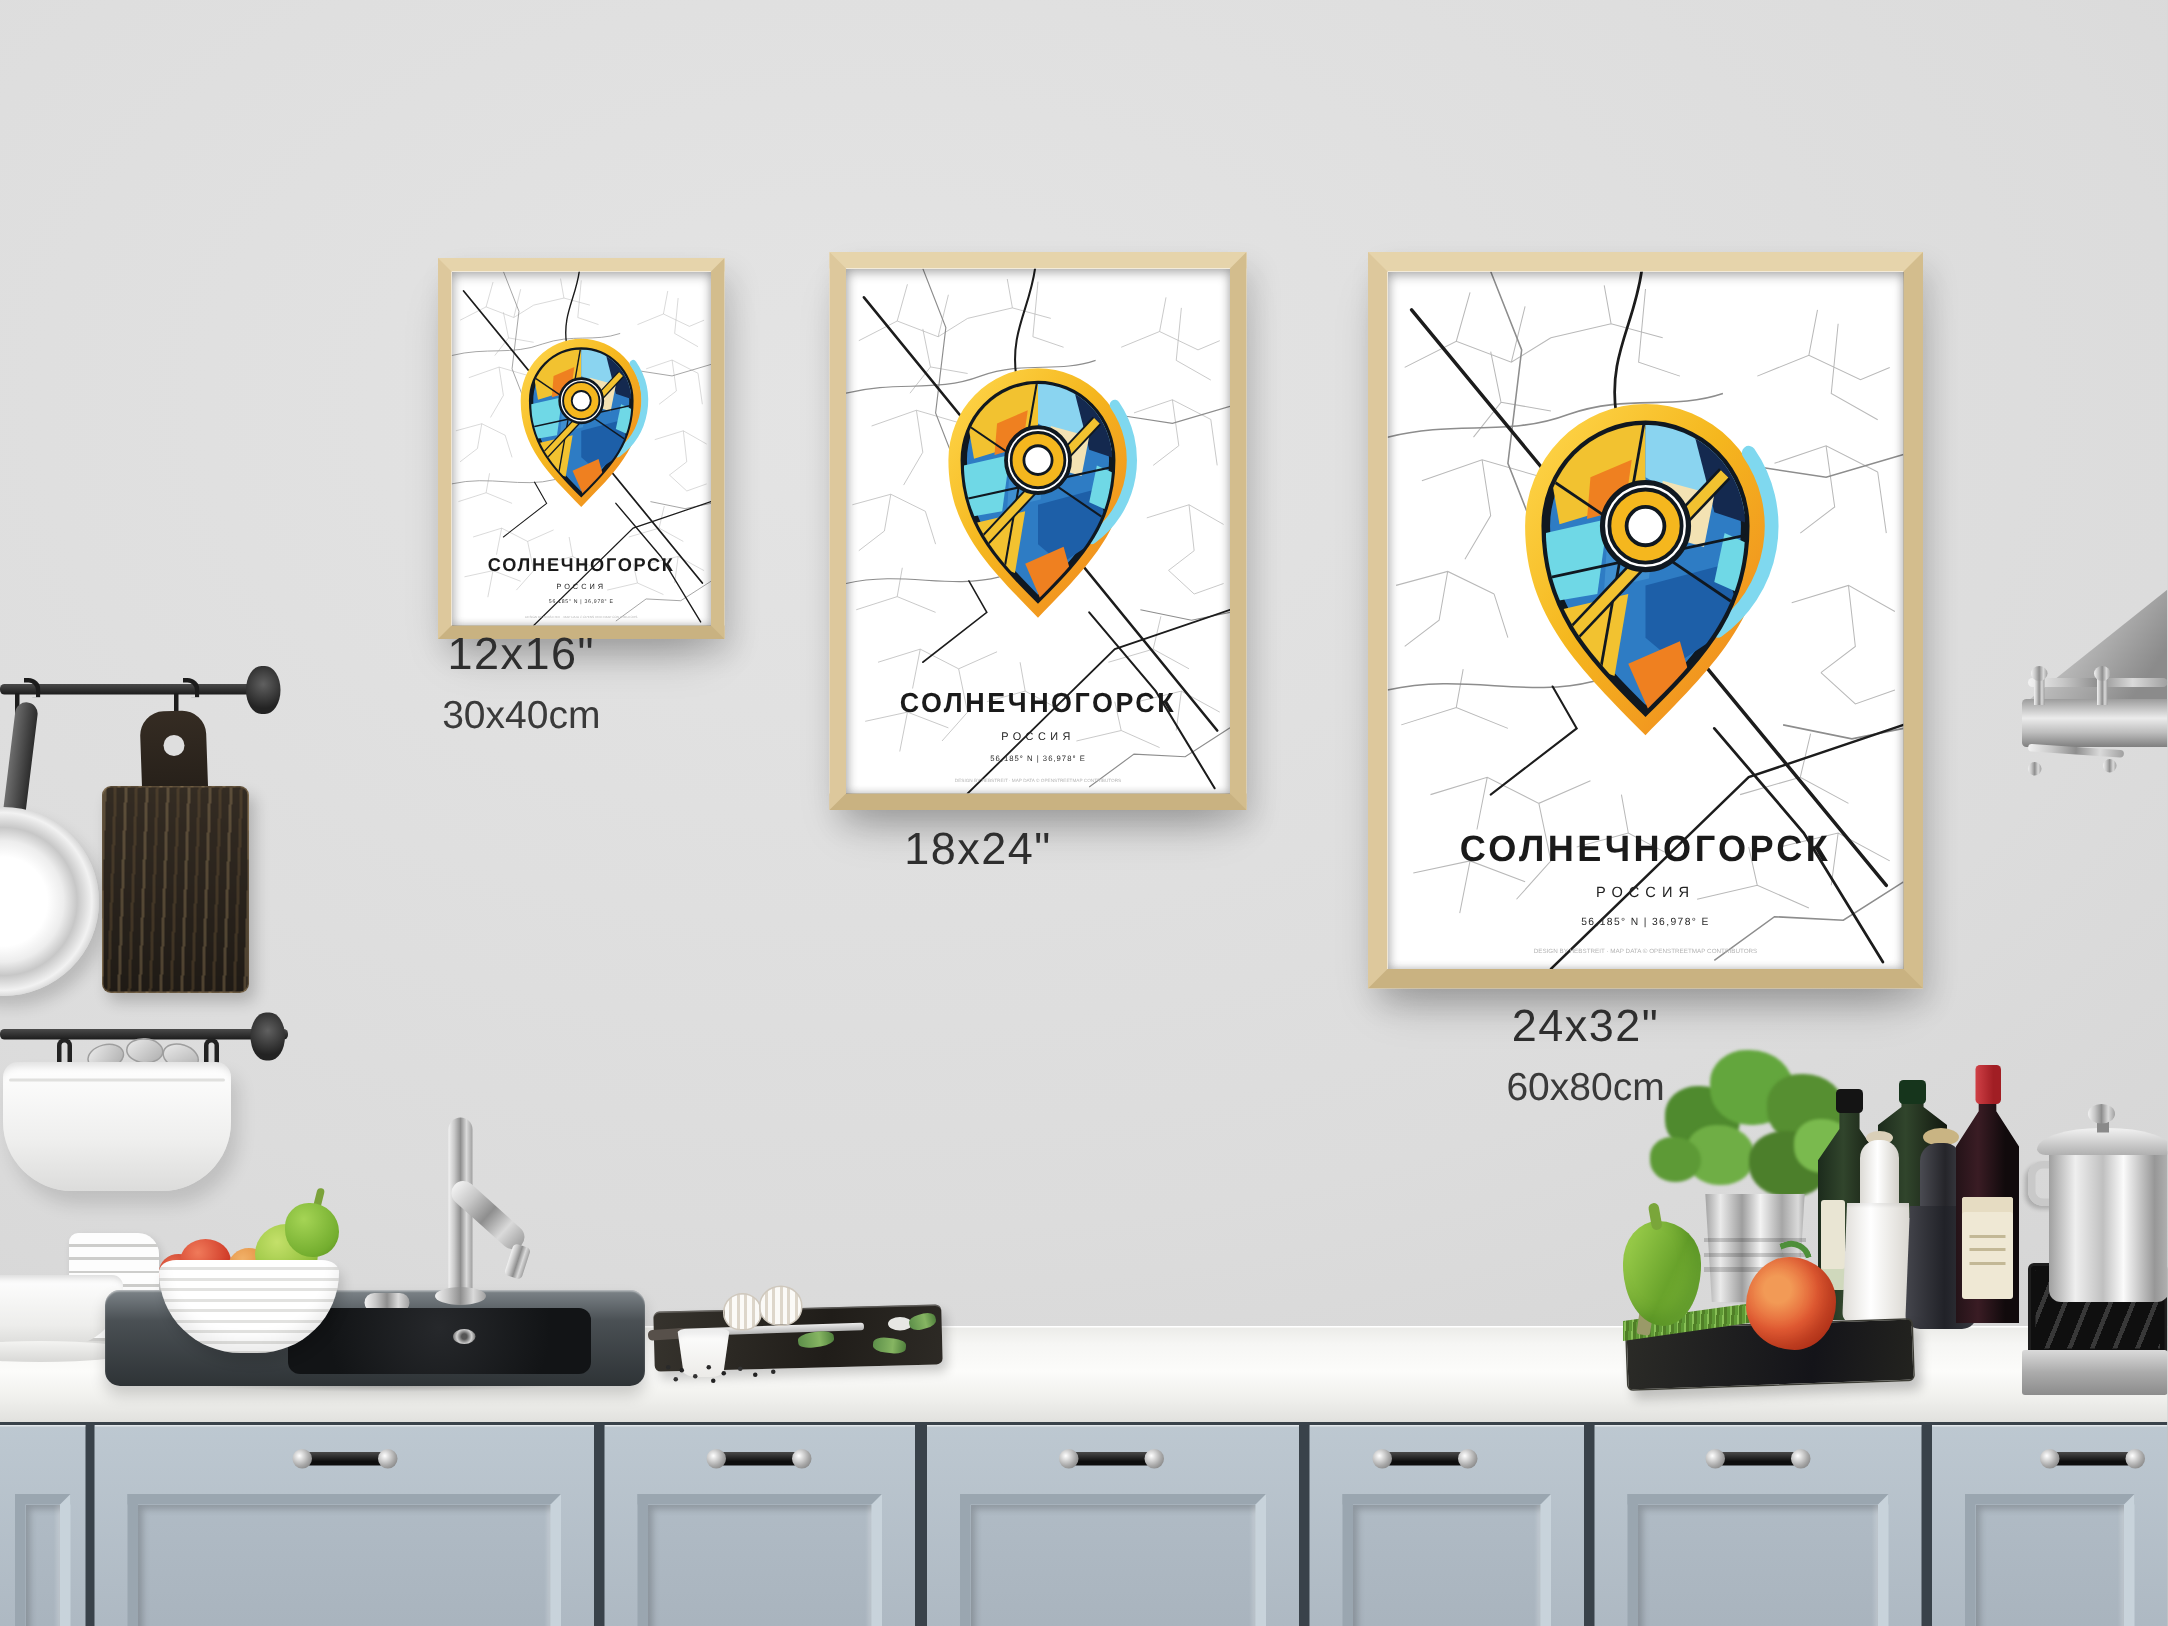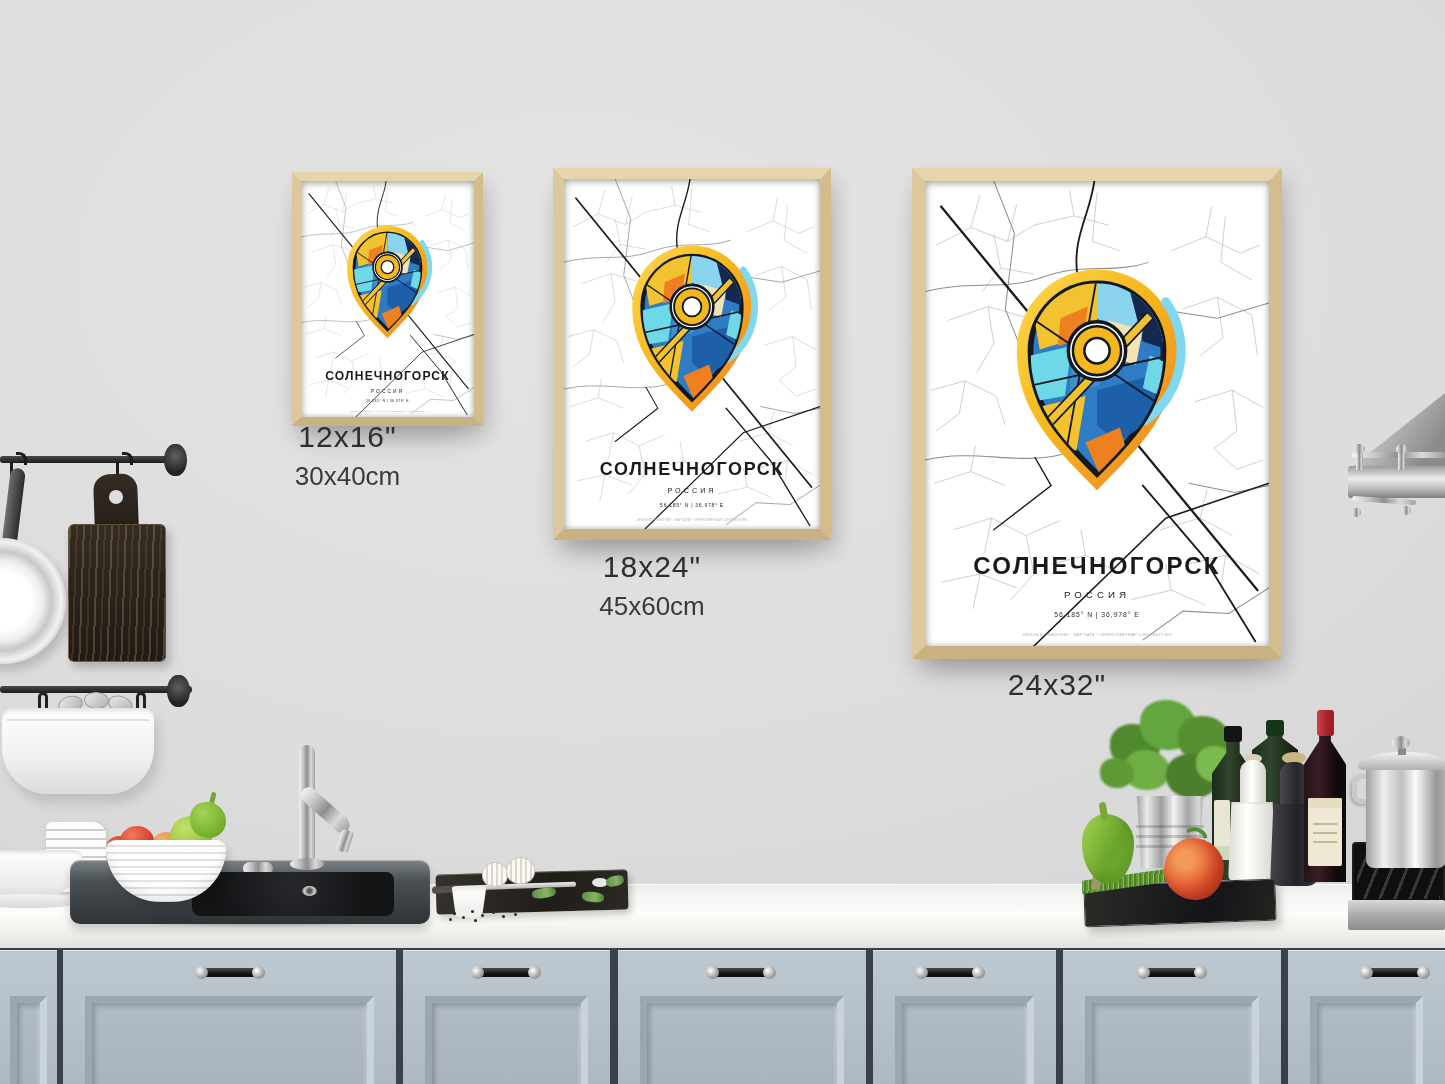--- a/index.html
+++ b/index.html
@@ -329,24 +329,24 @@
         <use href="#poster-art"></use>
       </svg>
   </figure>
 
   <div class="size-label size-label--1">
     <div class="size-in">12x16"</div>
     <div class="size-cm">30x40cm</div>
   </div>
   <div class="size-label size-label--2">
     <div class="size-in">18x24"</div>
-    <div class="size-cm">45x60cm</div>
   </div>
   <div class="size-label size-label--3">
     <div class="size-in">24x32"</div>
+    <div class="size-cm">60x80cm</div>
   </div>
 
   <div class="rail rail--top"></div>
   <div class="rail-cap" style="left:164px;top:444px;"></div>
   <div class="s-hook" style="left:10px;top:462px;"></div>
   <div class="s-hook" style="left:116px;top:462px;"></div>
   <div class="pan-handle"></div>
   <div class="pan-body"></div>
   <div class="rustic-board">
     <div class="rb-handle"></div>

